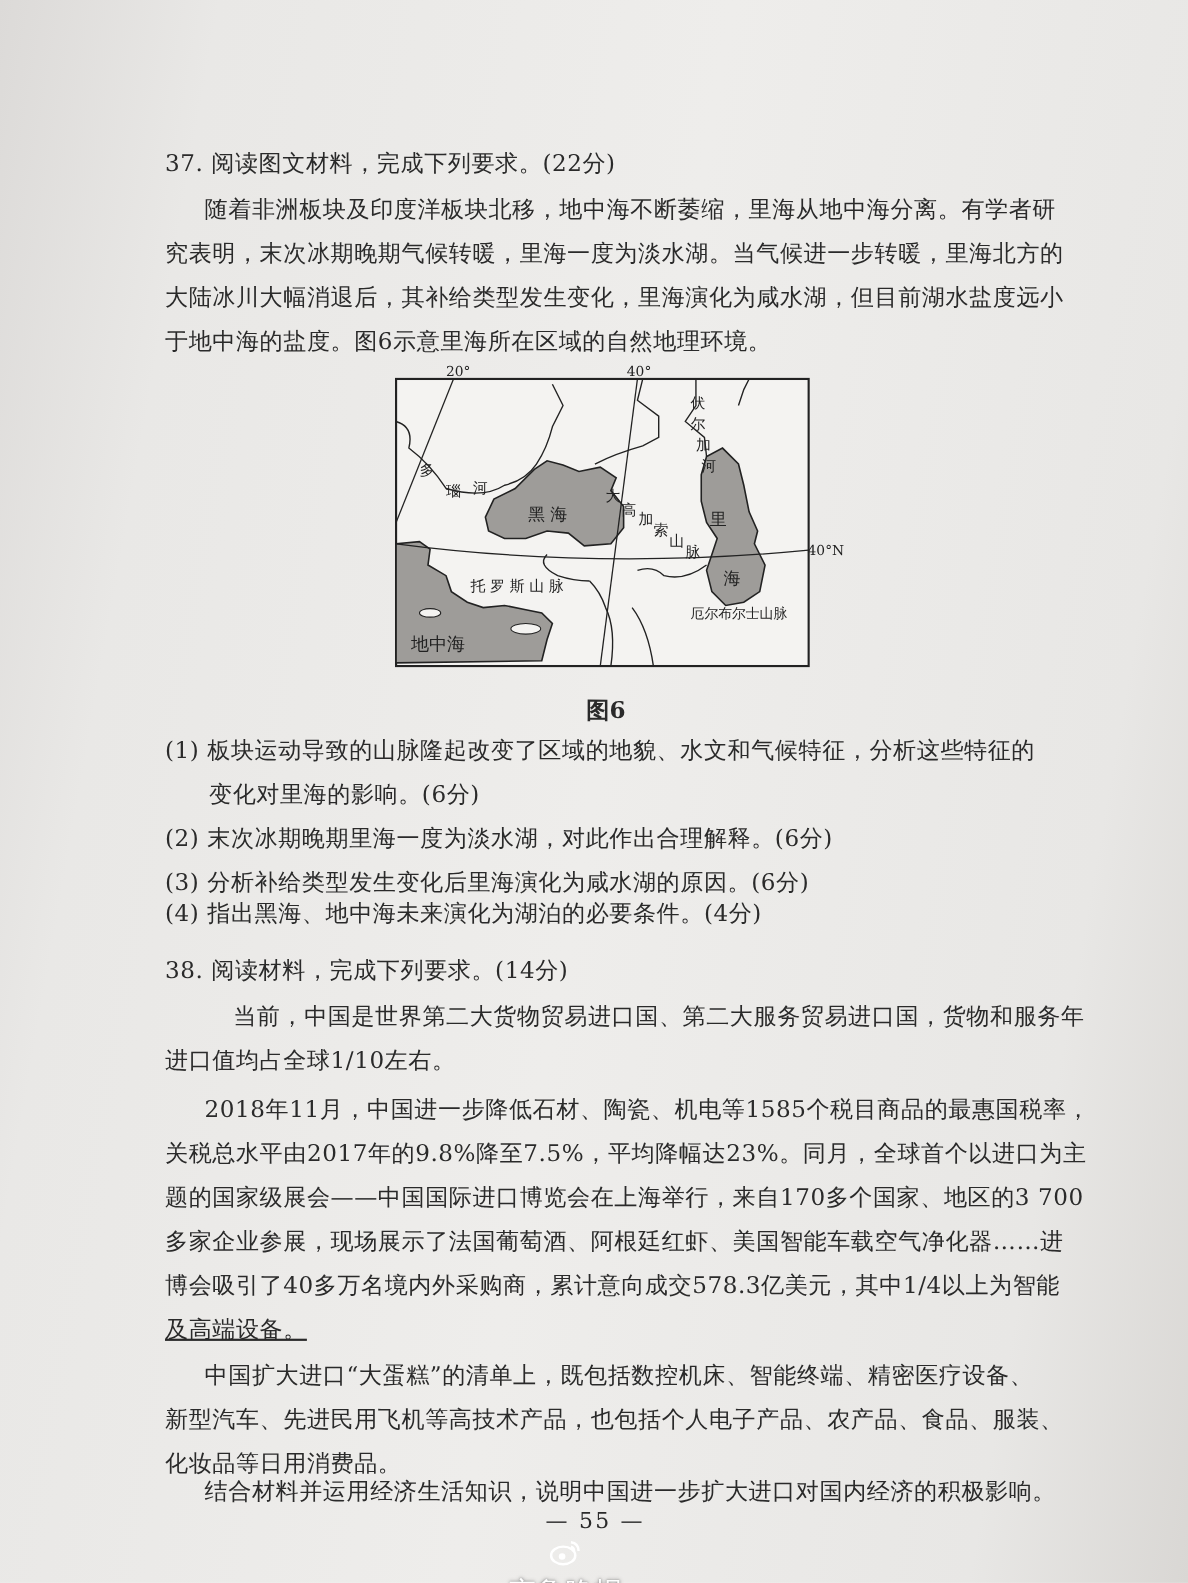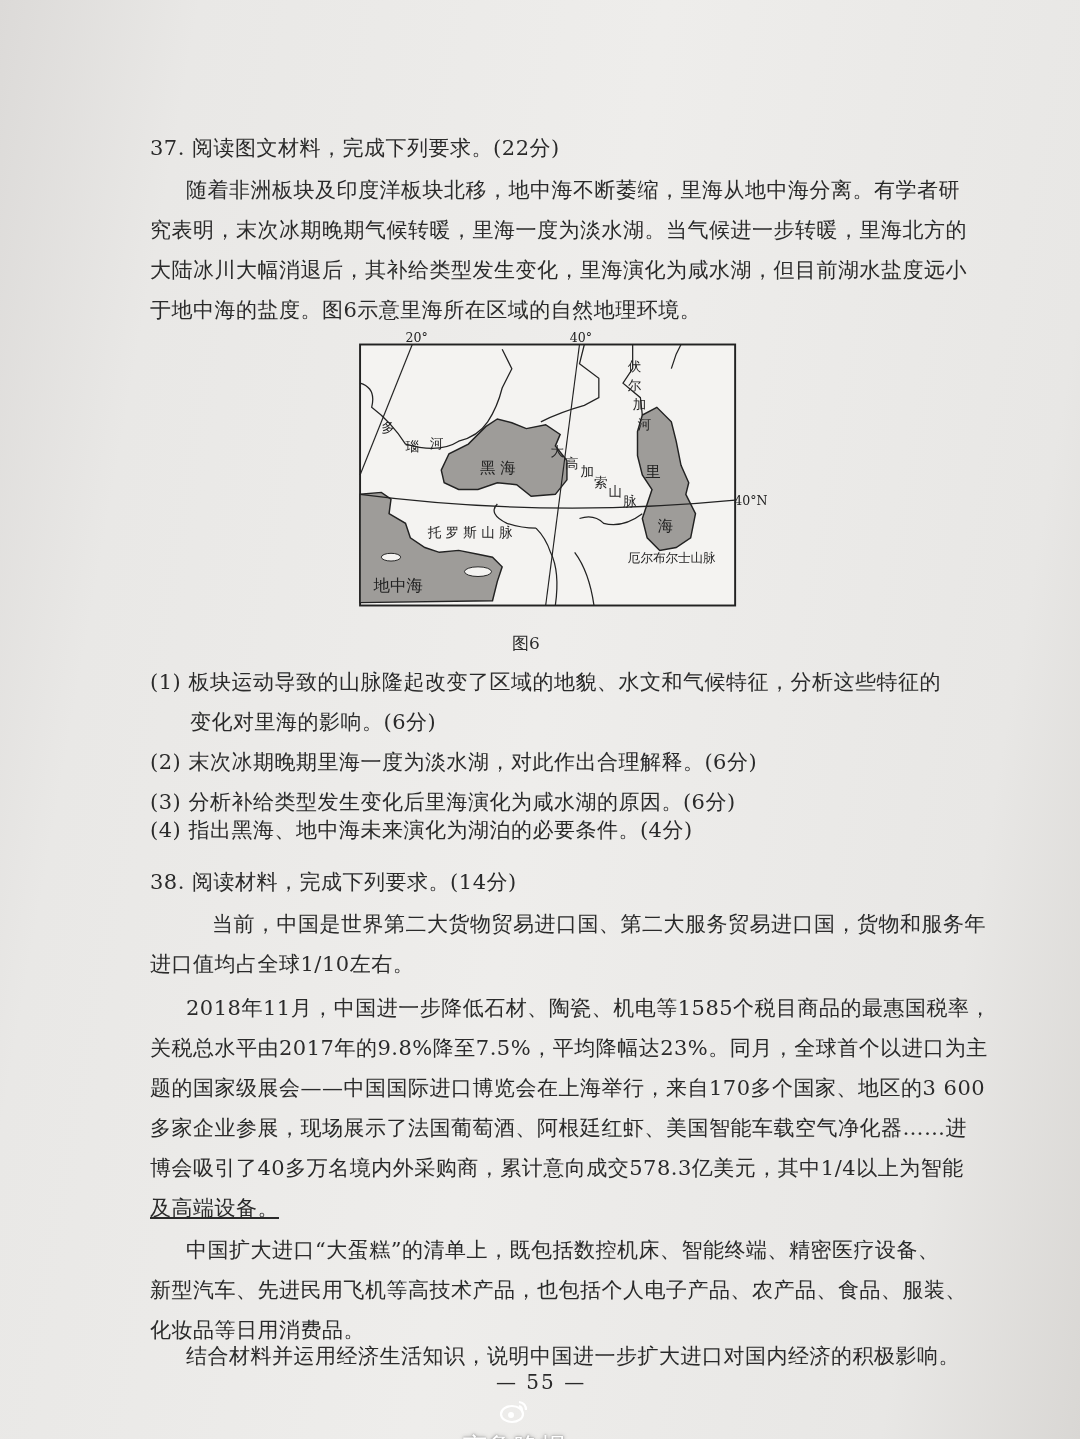--- a/index.html
+++ b/index.html
@@ -17,21 +17,21 @@
       letter-spacing: 0.5px;
     }
     .indent { left: 186px; }
     .q-title { font-weight: normal; }
     .sub { left: 150px; }
     .sub-cont { left: 190px; }
     
     .map-wrap { position: absolute; left: 345px; top: 330px; width: 440px; height: 290px; }
     .map-wrap svg { width: 100%; height: 100%; }
     .map-label { font-family: "DejaVu Serif", serif; fill: #222; }
-    .fig-caption { position: absolute; left: 512px; top: 632px; font-size: 17px; font-weight: normal; }
+    .fig-caption { position: absolute; left: 533px; top: 632px; font-size: 21px; font-weight: bold; }
     .page-num { position: absolute; left: 496px; top: 1370px; font-size: 20px; letter-spacing: 2px; }
     .watermark {
       position: absolute; left: 462px; top: 1398px; font-size: 26px; color: #fff;
       font-family: "DejaVu Sans", sans-serif; text-shadow: 0 0 2px #888, 0 0 4px #999;
       display: flex; align-items: center; gap: 6px; flex-direction: column;
     }
     .wm-icon { width: 30px; height: 26px; }
   </style>
 </head>
 <body>
@@ -108,21 +108,21 @@
   <div class="line sub" style="top:788px;">(3) 分析补给类型发生变化后里海演化为咸水湖的原因。(6分)</div>
   <div class="line sub" style="top:816px;">(4) 指出黑海、地中海未来演化为湖泊的必要条件。(4分)</div>
 
   <div class="line" style="top:868px;">38. 阅读材料，完成下列要求。(14分)</div>
 
   <div class="line indent" style="top:910px;margin-left:26px;">当前，中国是世界第二大货物贸易进口国、第二大服务贸易进口国，货物和服务年</div>
   <div class="line" style="top:950px;">进口值均占全球1/10左右。</div>
 
   <div class="line indent" style="top:994px;">2018年11月，中国进一步降低石材、陶瓷、机电等1585个税目商品的最惠国税率，</div>
   <div class="line" style="top:1034px;">关税总水平由2017年的9.8%降至7.5%，平均降幅达23%。同月，全球首个以进口为主</div>
-  <div class="line" style="top:1074px;">题的国家级展会——中国国际进口博览会在上海举行，来自170多个国家、地区的3 600</div>
+  <div class="line" style="top:1074px;">题的国家级展会——中国国际进口博览会在上海举行，来自170多个国家、地区的3 700</div>
   <div class="line" style="top:1114px;">多家企业参展，现场展示了法国葡萄酒、阿根廷红虾、美国智能车载空气净化器……进</div>
   <div class="line" style="top:1154px;">博会吸引了40多万名境内外采购商，累计意向成交578.3亿美元，其中1/4以上为智能</div>
   <div class="line" style="top:1194px;text-decoration:underline;">及高端设备。</div>
 
   <div class="line indent" style="top:1236px;">中国扩大进口“大蛋糕”的清单上，既包括数控机床、智能终端、精密医疗设备、</div>
   <div class="line" style="top:1276px;">新型汽车、先进民用飞机等高技术产品，也包括个人电子产品、农产品、食品、服装、</div>
   <div class="line" style="top:1316px;">化妆品等日用消费品。</div>
 
   <div class="line indent" style="top:1342px;">结合材料并运用经济生活知识，说明中国进一步扩大进口对国内经济的积极影响。</div>
 

